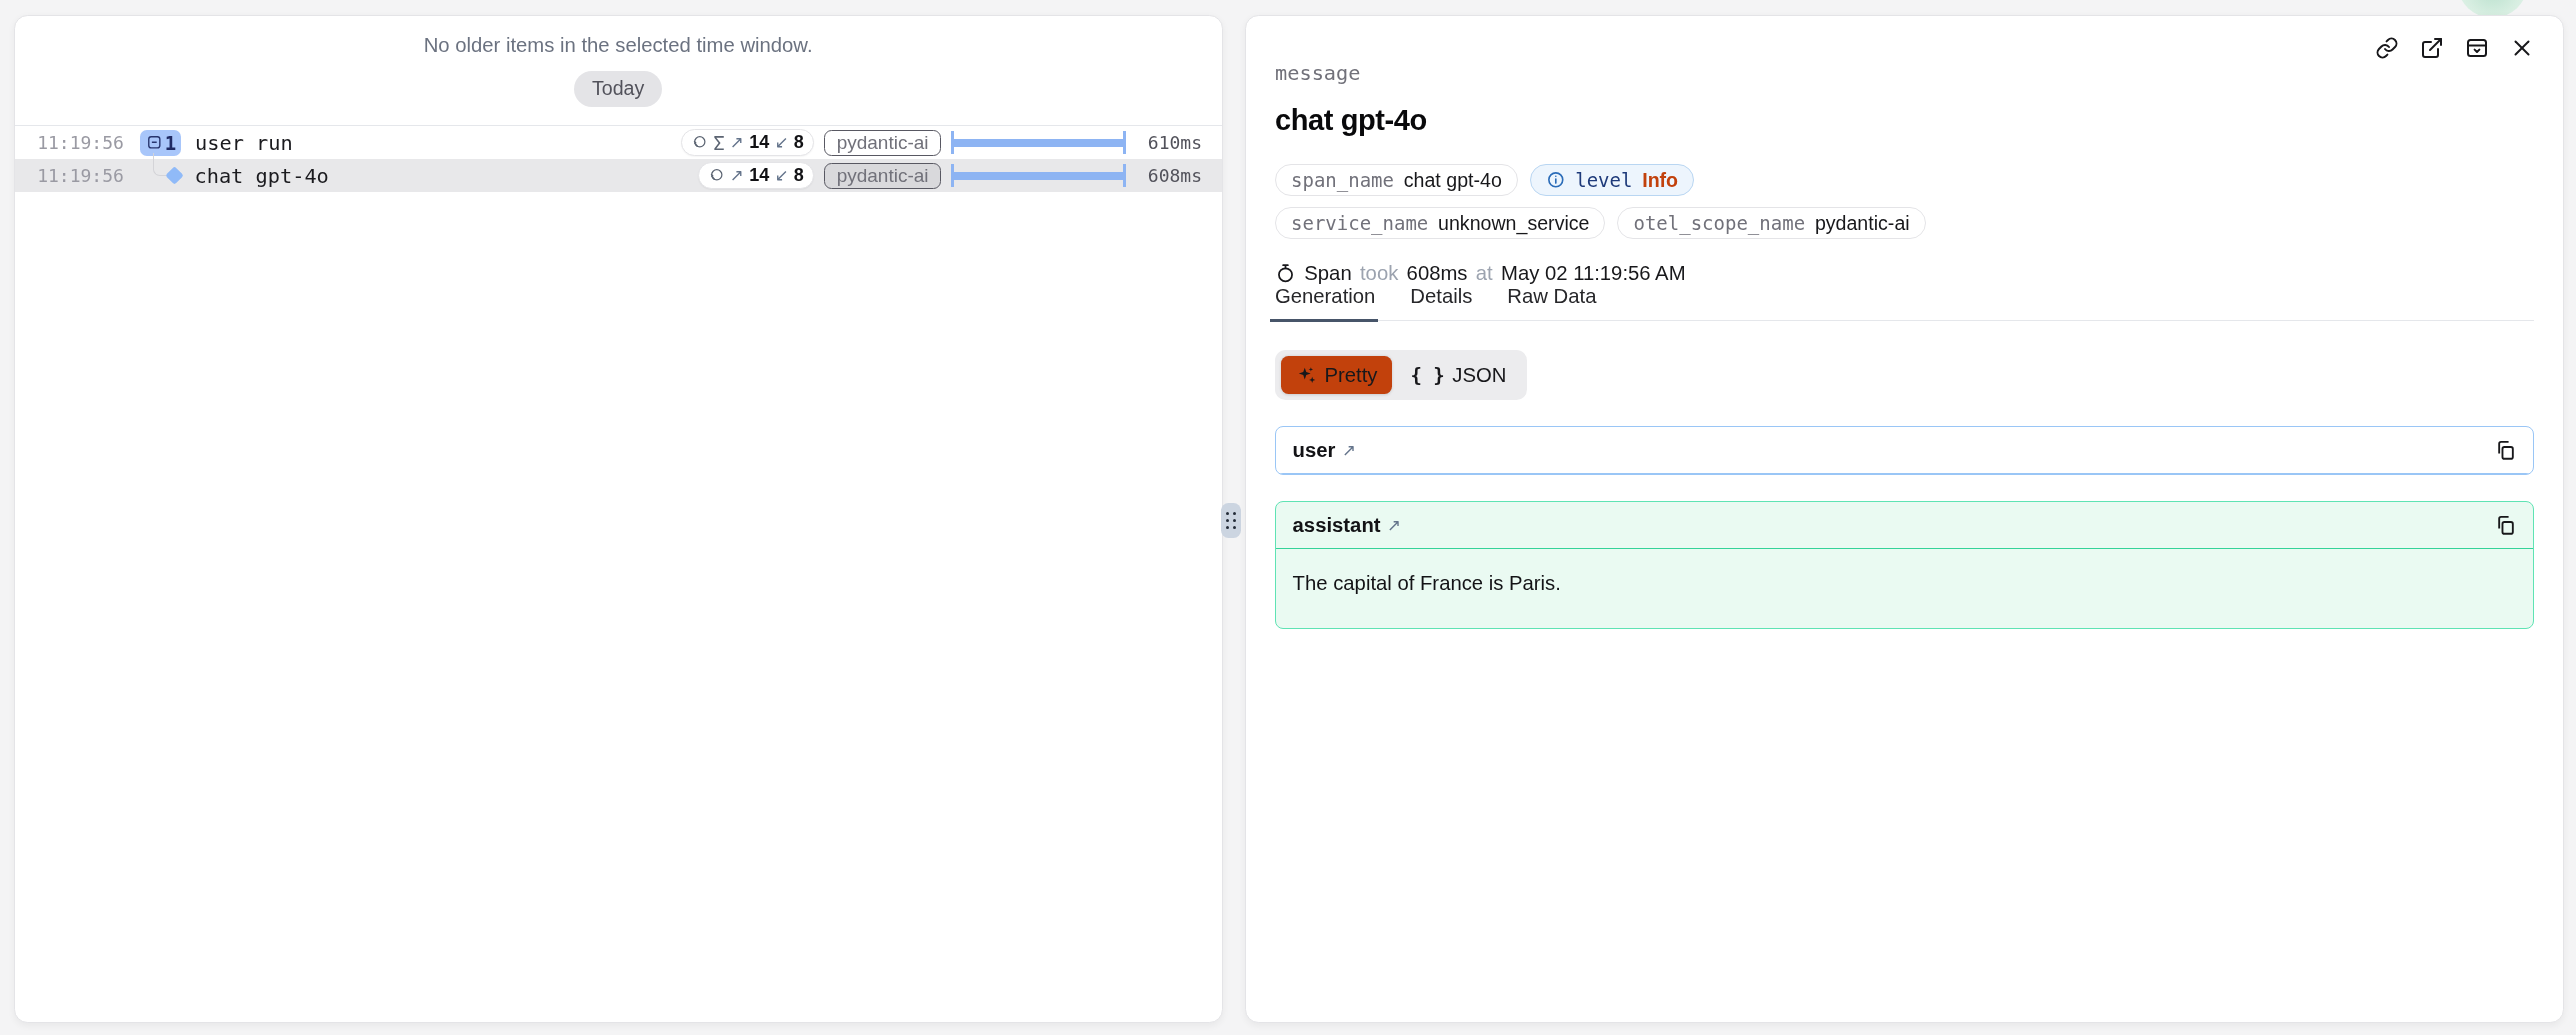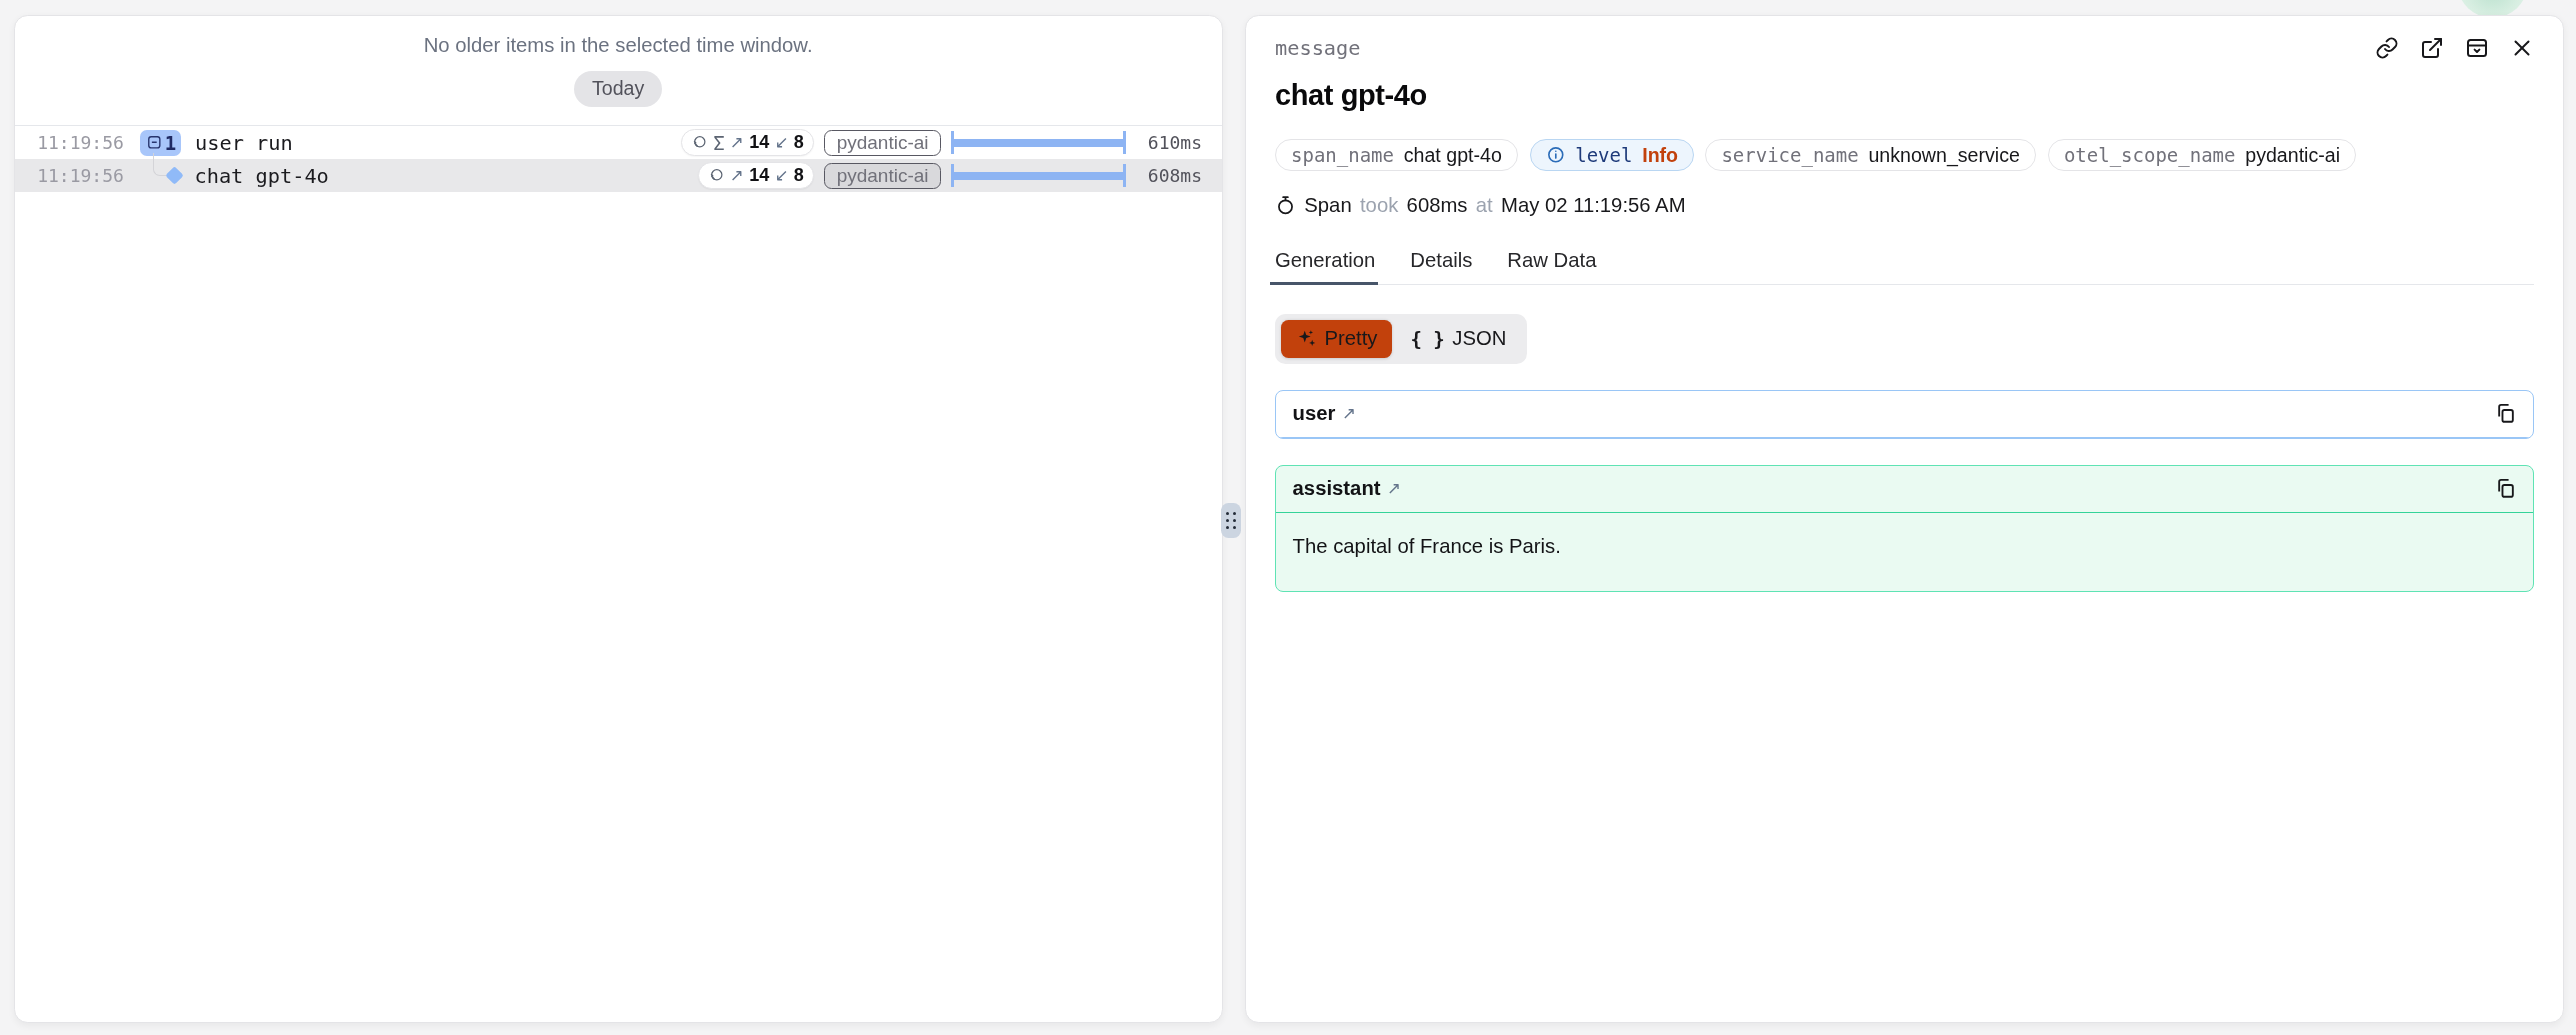--- a/index.html
+++ b/index.html
@@ -80,44 +80,44 @@
     position:absolute; left:1221px; top:503px; width:20.3px; height:35px;
     background:#ccd5e1; border-radius:7.5px; cursor:col-resize;
     display:grid; grid-template-columns:repeat(2,3px); grid-template-rows:repeat(3,3px);
     gap:3.8px; place-content:center;
   }
   .grip i{ background:#242c38; border-radius:50%; }
 
   
   .rc-inner{ padding:19.6px 29px 0; }
   .rc-head{ display:flex; align-items:flex-start; }
-  .kicker{ font-size:20.3px; color:#71717a; }
+  .kicker{ font-size:20.3px; color:#71717a;margin-top:25px; }
   .head-icons{ margin-left:auto; display:flex; align-items:center; gap:21px; }
   .icon-btn{ background:none; border:none; padding:0; cursor:pointer; width:24px; height:24px; }
   .icon-btn svg{ width:24px; height:24px; stroke:#18181b; fill:none; stroke-width:2; stroke-linecap:round; stroke-linejoin:round; }
   .title{ margin-top:19.6px; font-size:29px; font-weight:600; letter-spacing:-0.4px; color:#09090b; }
 
-  .badge-rows{ margin-top:27px; display:flex; flex-direction:row; gap:11.3px; }
+  .badge-rows{ margin-top:27px; display:flex; flex-direction:column; gap:11.3px; }
   .badge-row{ display:flex; gap:12px; }
   .pill{
     display:inline-flex; align-items:center; gap:9.8px; height:32px; padding:0 15px;
     border:0.8px solid #e4e4e7; border-radius:16.6px; background:#fff;
   }
   .pill-key{ font-size:19px; color:#71717a; }
   .pill-val{ font-size:19.6px; color:#18181b; }
   .level-pill{ background:#edf5fd; border-color:#b9d6f2; }
   .level-pill .pill-key{ color:#1e3a7a; }
   .level-pill .pill-val{ font-weight:700; color:#c2410c; }
   .level-pill svg{ width:19.6px; height:19.6px; stroke:#2b6cb8; fill:none; stroke-width:2; stroke-linecap:round; }
 
   .timing{ display:flex; align-items:center; gap:8.3px; margin-top:22.6px; font-size:20.3px; }
   .timing svg{ width:21px; height:21px; stroke:#18181b; fill:none; stroke-width:2; stroke-linecap:round; }
   .t-dim{ color:#9ca3af; }
 
-  .tabs{ display:flex; gap:35px; margin-top:32px; border-bottom:1.5px solid #e5e7eb; }
+  .tabs{ display:flex; gap:35px; border-bottom:1.5px solid #e5e7eb; }
   .tab{ position:relative; padding-bottom:12px; font-size:20.3px; color:#27272a; cursor:pointer; }
   .tab.active::after{
     content:""; position:absolute; left:-5.3px; right:-2.3px; bottom:-1.5px; height:3px; background:#475569;
   }
 
   .toggle{
     margin-top:29px; display:inline-flex; align-items:center; gap:3px;
     background:#ececee; border-radius:10.6px; padding:6px;
   }
   .seg{

